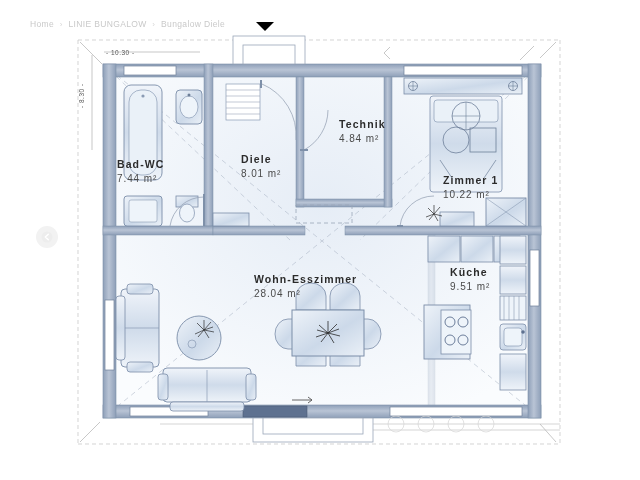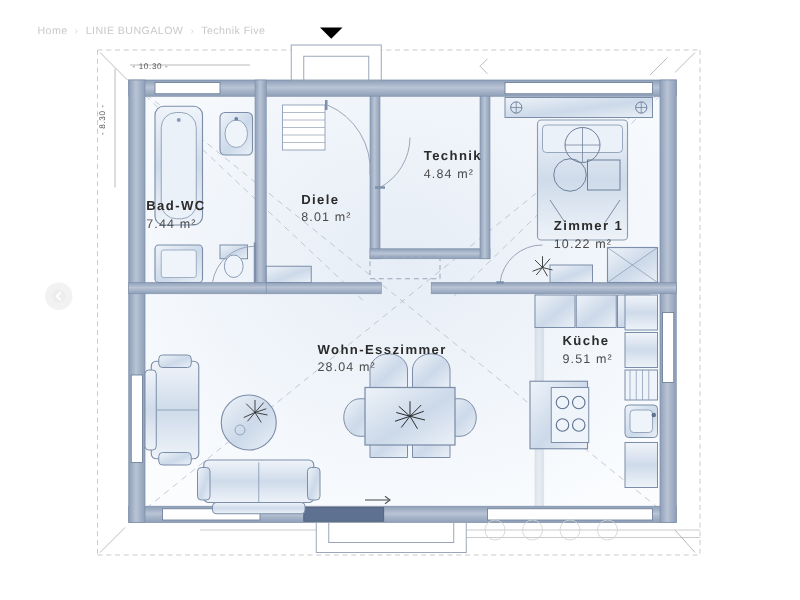--- a/index.html
+++ b/index.html
@@ -39,21 +39,21 @@
   .dim{font-size:6.5px;fill:#555;letter-spacing:.5px;font-family:"Liberation Sans",sans-serif;}
 </style>
 </head>
 <body>
 
 <div class="breadcrumb">
   <span class="crumb">Home</span>
   <span class="sep">›</span>
   <span class="crumb">LINIE BUNGALOW</span>
   <span class="sep">›</span>
-  <span class="crumb">Technik Five</span>
+  <span class="crumb">Bungalow Diele</span>
 </div>
 
 <div class="top-pointer"></div>
 
 <div class="prev-nav">
   <svg width="12" height="12" viewBox="0 0 12 12">
     <circle cx="6" cy="6" r="5.5" fill="#ededed"></circle>
     <path d="M7.3 3.2 L4.3 6 L7.3 8.8" fill="none" stroke="#ffffff" stroke-width="1.4" stroke-linecap="round" stroke-linejoin="round"></path>
   </svg>
 </div>

